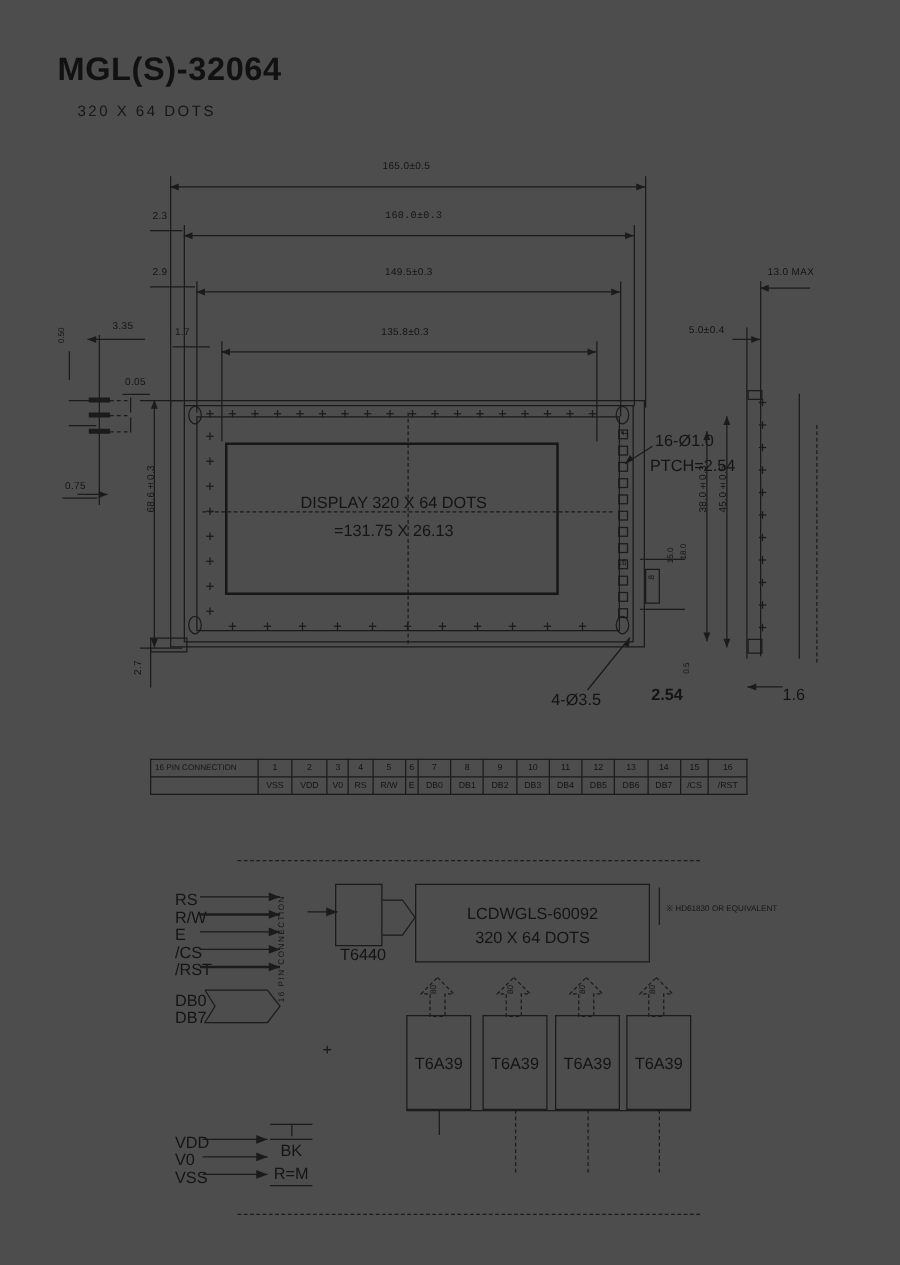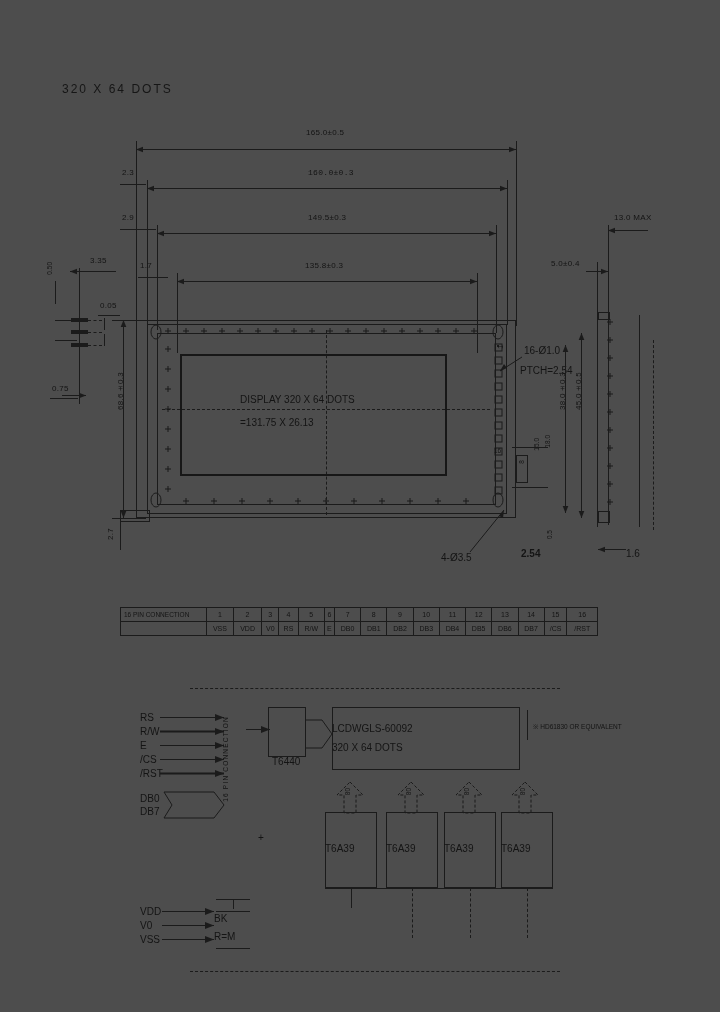--- a/index.html
+++ b/index.html
@@ -4,40 +4,41 @@
 <style>
   html,body{margin:0;padding:0;background:#4d4d4d;}
   body{width:720px;height:1012px;position:relative;overflow:hidden;
        font-family:"Liberation Sans",sans-serif;color:#111;}
   .page{position:absolute;left:0;top:0;width:720px;height:1012px;background:#4d4d4d;}
   .abs{position:absolute;}
   .ttl{font-size:26px;font-weight:bold;letter-spacing:.5px;color:#111;}
   .sub{font-size:12px;letter-spacing:2px;color:#161616;}
   .dim{font-size:8px;color:#141414;white-space:nowrap;letter-spacing:.3px;}
   .dim6{font-size:6.5px;color:#141414;white-space:nowrap;}
-  .dim7{font-size:10px;color:#141414;white-space:nowrap;}
+  .dim7{font-size:13px;color:#141414;white-space:nowrap;}
   .ln{background:#1b1b1b;position:absolute;}
   .h1{height:1px;}
   .v1{width:1px;}
   .box{position:absolute;border:1px solid #1b1b1b;box-sizing:border-box;}
   .box2{position:absolute;border:2px solid #171717;box-sizing:border-box;}
   .vert{writing-mode:vertical-rl;transform:rotate(180deg);}
-  .ctr{}
+  .ctr{text-align:center;}
   table.pin{position:absolute;border-collapse:collapse;font-size:7px;color:#141414;}
   table.pin td{border:1px solid #1b1b1b;text-align:center;padding:0;height:13px;
                font-family:"Liberation Sans",sans-serif;}
   .dash{position:absolute;border-top:1px dashed #1b1b1b;}
   .dashv{position:absolute;border-left:1px dashed #1b1b1b;}
   svg{display:block;overflow:visible;}
 </style>
 </head>
 <body>
 
 <div class="page">
 
+  <div class="abs ttl" style="left:46px;top:40px;">MGL(S)-32064</div>
   <div class="abs sub" style="left:62px;top:82px;">320 X 64 DOTS</div>
 
   <div class="abs dim" style="left:306px;top:128px;">165.0±0.5</div>
   <div class="abs" style="left:136px;top:146px;width:380px;height:7px;">
     <svg width="380" height="7">
         <line x1="0" y1="3.5" x2="380" y2="3.5" stroke="#1b1b1b" stroke-width="1"></line>
       <polygon points="0,3.5 7,0.7 7,6.3" fill="#1b1b1b"></polygon>
         <polygon points="380,3.5 373,0.7 373,6.3" fill="#1b1b1b"></polygon>
       </svg>
   </div>

